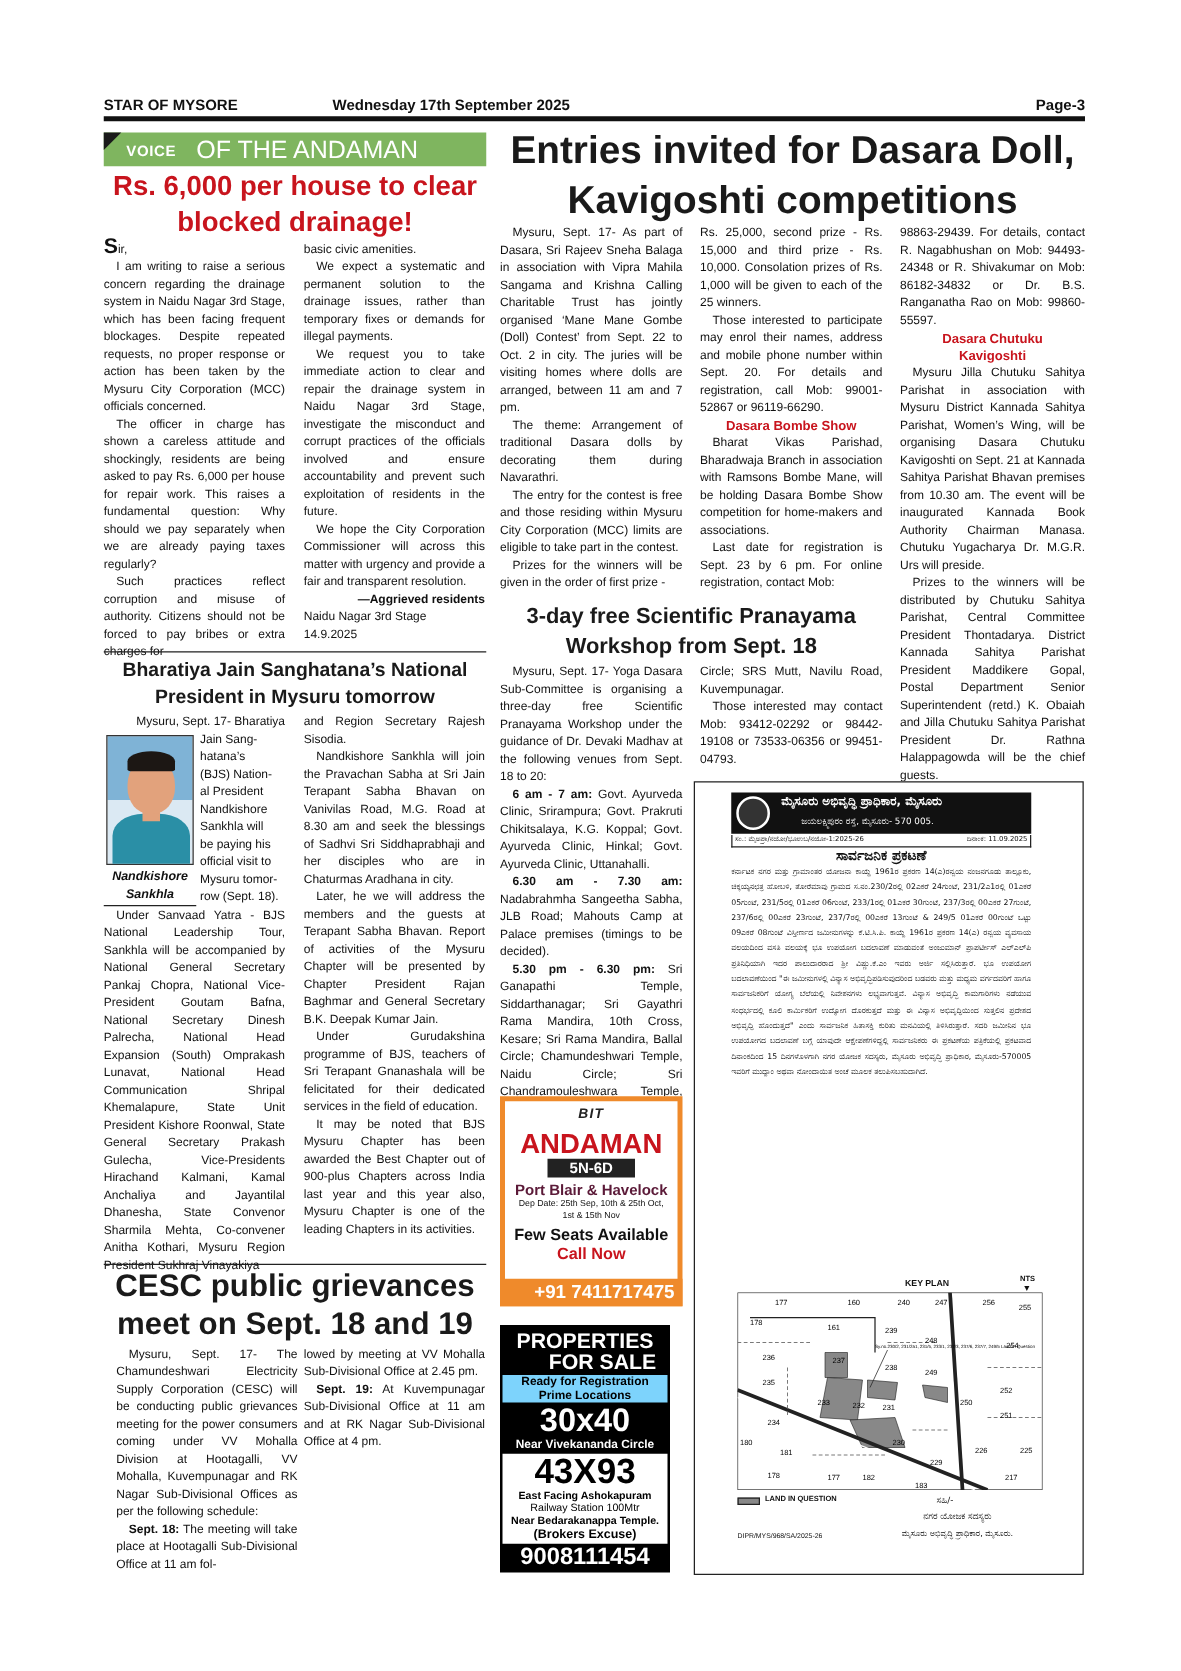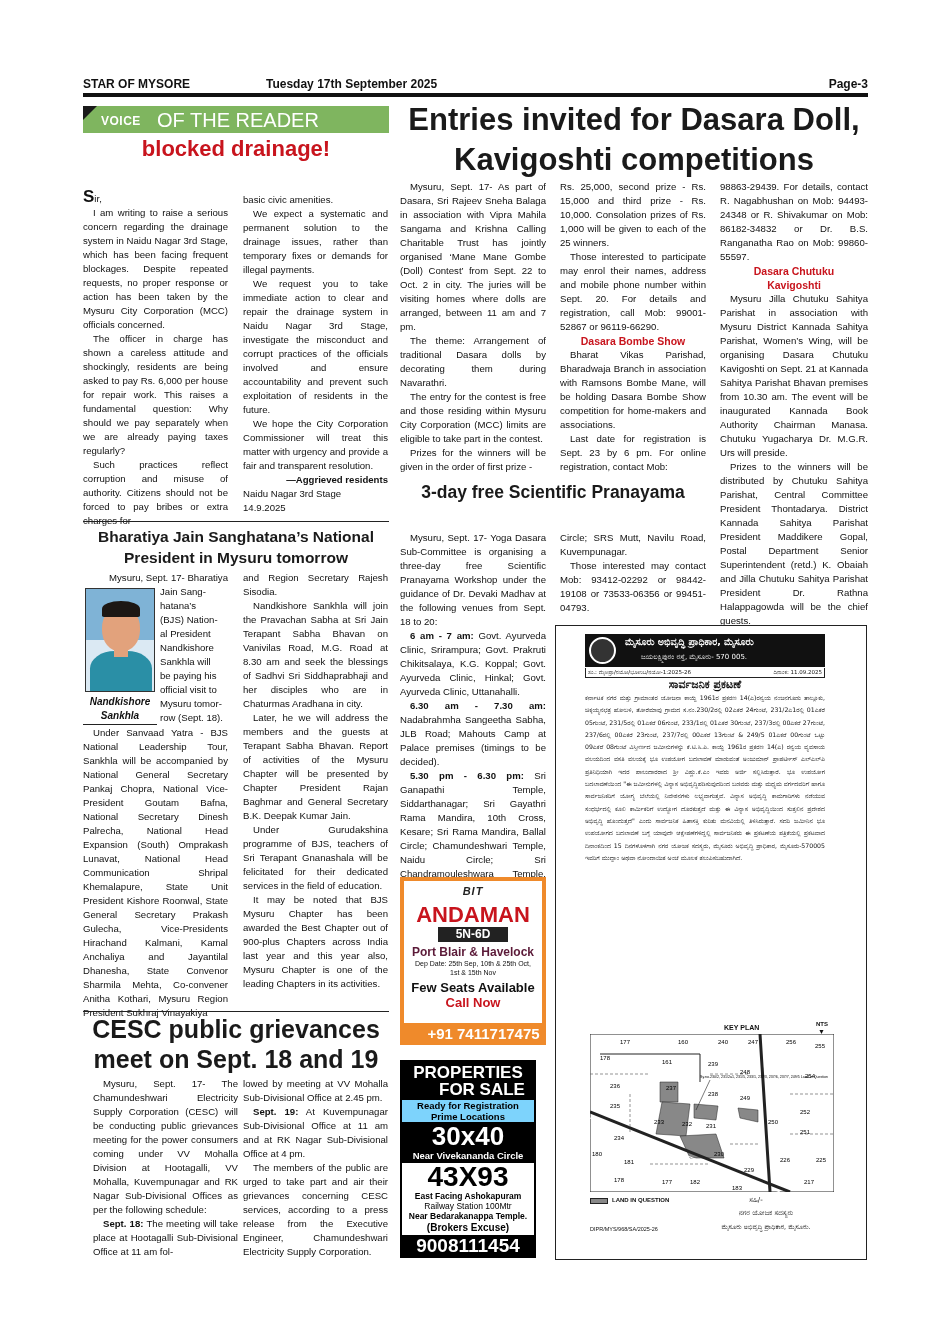--- a/index.html
+++ b/index.html
@@ -30,44 +30,45 @@
   .ad-props { left: 400px; top: 1060px; width: 136px; height: 198px; background: #000; color: #fff; text-align: center; }
   .notice { left: 555px; top: 625px; width: 312px; height: 635px; border: 1.5px solid #222; background: #fff; }
   .notice-head { position: absolute; left: 29px; top: 8px; width: 240px; height: 33px; background: #111; color: #fff; }
   .kn { font-family: "DejaVu Sans", sans-serif; }
 </style>
 </head>
 <body>
 
 <div class="abs masthead">
   <span style="left:0">STAR OF MYSORE</span>
-  <span style="left:183px">Tuesday 17th September 2025</span>
+  <span style="left:183px">Wednesday 17th September 2025</span>
   <span style="right:0">Page-3</span>
 </div>
 <div class="abs rule-top"></div>
 
 <div class="abs voice-banner">
   <div class="tri"></div>
   <span class="voice">VOICE</span>
-  <span class="otr">OF THE READER</span>
+  <span class="otr">OF THE ANDAMAN</span>
 </div>
 <div class="abs red-head" style="left:83px; top:134px; width:306px;">
+  <div>Rs. 6,000 per house to clear</div>
   <div>blocked drainage!</div>
 </div>
 <div class="col body-text" style="left:83px; top:190px; width:145px;">
   <div style="text-indent:0"><span style="font-size:17px;font-weight:bold">S</span><span>ir,</span></div>
   <p>I am writing to raise a serious concern regarding the drainage system in Naidu Nagar 3rd Stage, which has been facing frequent blockages. Despite repeated requests, no proper response or action has been taken by the Mysuru City Corporation (MCC) officials concerned.</p>
   <p>The officer in charge has shown a careless attitude and shockingly, residents are being asked to pay Rs. 6,000 per house for repair work. This raises a fundamental question: Why should we pay separately when we are already paying taxes regularly?</p>
   <p>Such practices reflect corruption and misuse of authority. Citizens should not be forced to pay bribes or extra charges for</p>
 </div>
 <div class="col body-text" style="left:243px; top:193px; width:145px;">
   <p style="text-indent:0">basic civic amenities.</p>
   <p>We expect a systematic and permanent solution to the drainage issues, rather than temporary fixes or demands for illegal payments.</p>
   <p>We request you to take immediate action to clear and repair the drainage system in Naidu Nagar 3rd Stage, investigate the misconduct and corrupt practices of the officials involved and ensure accountability and prevent such exploitation of residents in the future.</p>
-  <p>We hope the City Corporation Commissioner will treat this matter with urgency and provide a fair and transparent resolution.</p>
+  <p>We hope the City Corporation Commissioner will across this matter with urgency and provide a fair and transparent resolution.</p>
   <div style="text-align:right;font-weight:bold">—Aggrieved residents</div>
   <div style="text-align:left">Naidu Nagar 3rd Stage</div>
   <div style="text-align:left">14.9.2025</div>
 </div>
 
 <div class="hr" style="left:83px; top:521px; width:306px;"></div>
 
 <div class="abs big-head" style="left:83px; top:526px; width:306px; font-size:15.5px; line-height:21px;">
   <div>Bharatiya Jain Sanghatana’s National</div>
   <div>President in Mysuru tomorrow</div>
@@ -113,21 +114,20 @@
   <div>CESC public grievances</div>
   <div>meet on Sept. 18 and 19</div>
 </div>
 <div class="col body-text" style="left:93px; top:1077px; width:145px;">
   <p><span>Mysuru, Sept. 17- The Chamundeshwari Electricity Supply Corporation (CESC) will be conducting public grievances meeting for the power consumers coming under VV Mohalla Division at Hootagalli, VV Mohalla, Kuvempunagar and RK Nagar Sub-Divisional Offices as per the following schedule:</span></p>
   <p><b>Sept. 18:</b><span> The meeting will take place at Hootagalli Sub-Divisional Office at 11 am fol-</span></p>
 </div>
 <div class="col body-text" style="left:243px; top:1077px; width:145px;">
   <p style="text-indent:0"><span>lowed by meeting at VV Mohalla Sub-Divisional Office at 2.45 pm.</span></p>
   <p><b>Sept. 19:</b><span> At Kuvempunagar Sub-Divisional Office at 11 am and at RK Nagar Sub-Divisional Office at 4 pm.</span></p>
-  <p><span>The members of the public are urged to take part and air their grievances concerning CESC services, according to a press release from the Executive Engineer, Chamundeshwari Electricity Supply Corporation.</span></p>
 </div>
 
 <div class="abs big-head" style="left:400px; top:100px; width:468px; font-size:31px; line-height:40px;">
   <div>Entries invited for Dasara Doll,</div>
   <div>Kavigoshti competitions</div>
 </div>
 <div class="col body-text" style="left:400px; top:180px; width:146px;">
   <p>Mysuru, Sept. 17- As part of Dasara, Sri Rajeev Sneha Balaga in association with Vipra Mahila Sangama and Krishna Calling Charitable Trust has jointly organised ‘Mane Mane Gombe (Doll) Contest’ from Sept. 22 to Oct. 2 in city. The juries will be visiting homes where dolls are arranged, between 11 am and 7 pm.</p>
   <p>The theme: Arrangement of traditional Dasara dolls by decorating them during Navarathri.</p>
   <p>The entry for the contest is free and those residing within Mysuru City Corporation (MCC) limits are eligible to take part in the contest.</p>
@@ -145,20 +145,21 @@
   <div class="sub-red">
     <div>Dasara Chutuku</div>
     <div>Kavigoshti</div>
   </div>
   <p>Mysuru Jilla Chutuku Sahitya Parishat in association with Mysuru District Kannada Sahitya Parishat, Women’s Wing, will be organising Dasara Chutuku Kavigoshti on Sept. 21 at Kannada Sahitya Parishat Bhavan premises from 10.30 am. The event will be inaugurated Kannada Book Authority Chairman Manasa. Chutuku Yugacharya Dr. M.G.R. Urs will preside.</p>
   <p>Prizes to the winners will be distributed by Chutuku Sahitya Parishat, Central Committee President Thontadarya. District Kannada Sahitya Parishat President Maddikere Gopal, Postal Department Senior Superintendent (retd.) K. Obaiah and Jilla Chutuku Sahitya Parishat President Dr. Rathna Halappagowda will be the chief guests.</p>
 </div>
 
 <div class="abs big-head" style="left:400px; top:480px; width:306px; font-size:17.5px; line-height:24px;">
   <div>3-day free Scientific Pranayama</div>
+  <div>Workshop from Sept. 18</div>
 </div>
 <div class="col body-text" style="left:400px; top:531px; width:146px;">
   <p><span>Mysuru, Sept. 17- Yoga Dasara Sub-Committee is organising a three-day free Scientific Pranayama Workshop under the guidance of Dr. Devaki Madhav at the following venues from Sept. 18 to 20:</span></p>
   <p><b>6 am - 7 am:</b><span> Govt. Ayurveda Clinic, Srirampura; Govt. Prakruti Chikitsalaya, K.G. Koppal; Govt. Ayurveda Clinic, Hinkal; Govt. Ayurveda Clinic, Uttanahalli.</span></p>
   <p><b>6.30 am - 7.30 am:</b><span> Nadabrahmha Sangeetha Sabha, JLB Road; Mahouts Camp at Palace premises (timings to be decided).</span></p>
   <p><b>5.30 pm - 6.30 pm:</b><span> Sri Ganapathi Temple, Siddarthanagar; Sri Gayathri Rama Mandira, 10th Cross, Kesare; Sri Rama Mandira, Ballal Circle; Chamundeshwari Temple, Naidu Circle; Sri Chandramouleshwara Temple, Mathrumandali</span></p>
 </div>
 <div class="col body-text" style="left:560px; top:531px; width:146px;">
   <p style="text-indent:0"><span>Circle; SRS Mutt, Navilu Road, Kuvempunagar.</span></p>
   <p><span>Those interested may contact Mob: 93412-02292 or 98442-19108 or 73533-06356 or 99451-04793.</span></p>

